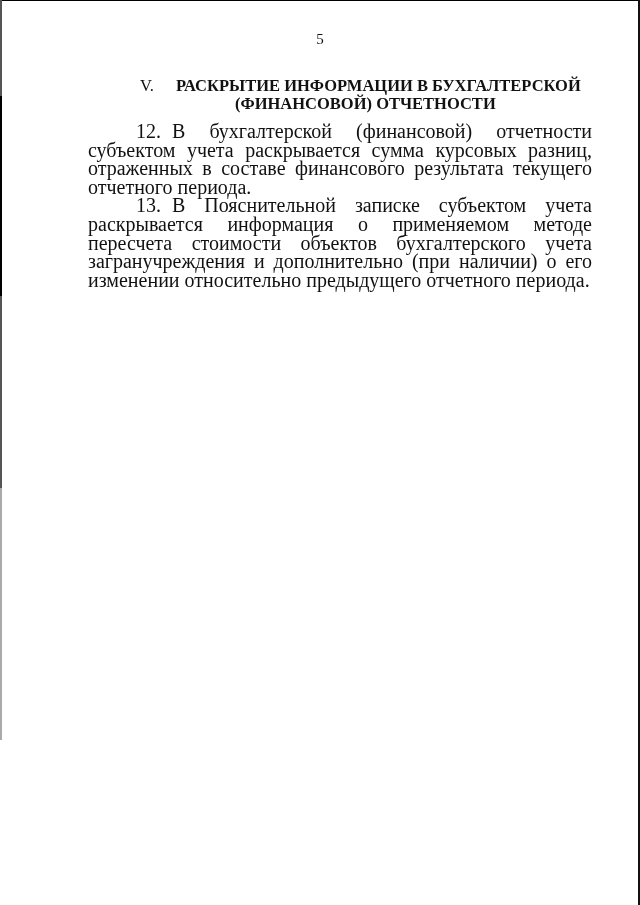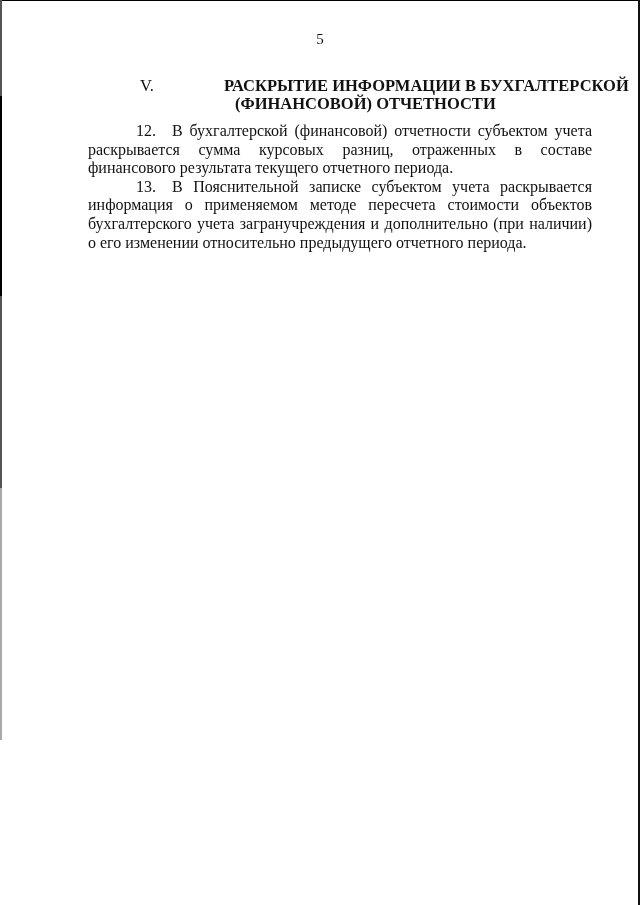--- a/index.html
+++ b/index.html
@@ -14,25 +14,25 @@
     .edge-right { position: absolute; right: 0; top: 0; width: 2px; height: 905px; background: #111; }
     .page-number {
       position: absolute; left: 0; width: 640px; top: 30px;
       text-align: center; font-size: 15px; line-height: 18px;
     }
     .heading {
       position: absolute; left: 88px; width: 504px; top: 77px;
       font-weight: bold; font-size: 16.5px; line-height: 18px;
     }
     .heading .roman { position: absolute; left: 52px; top: 0; font-weight: normal; }
-    .heading .line1 { position: absolute; left: 88px; top: 0; white-space: nowrap; margin-left: 48px; }
+    .heading .line1 { position: absolute; left: 88px; top: 0; white-space: nowrap; }
     .heading .line2 { position: absolute; left: 147px; top: 18px; white-space: nowrap; }
     .body-text {
       position: absolute; left: 88px; width: 504px; top: 122px;
-      font-size: 16px; line-height: 18.6px;
+      font-size: 20px; line-height: 18.6px;
     }
     .para { margin: 0; text-align: justify; text-indent: 48px; }
     .para .num { display: inline-block; width: 36px; text-indent: 0; }
   </style>
 </head>
 <body>
 
 <div class="edge-top"></div>
 <div class="edge-left"></div>
 <div class="edge-right"></div>

